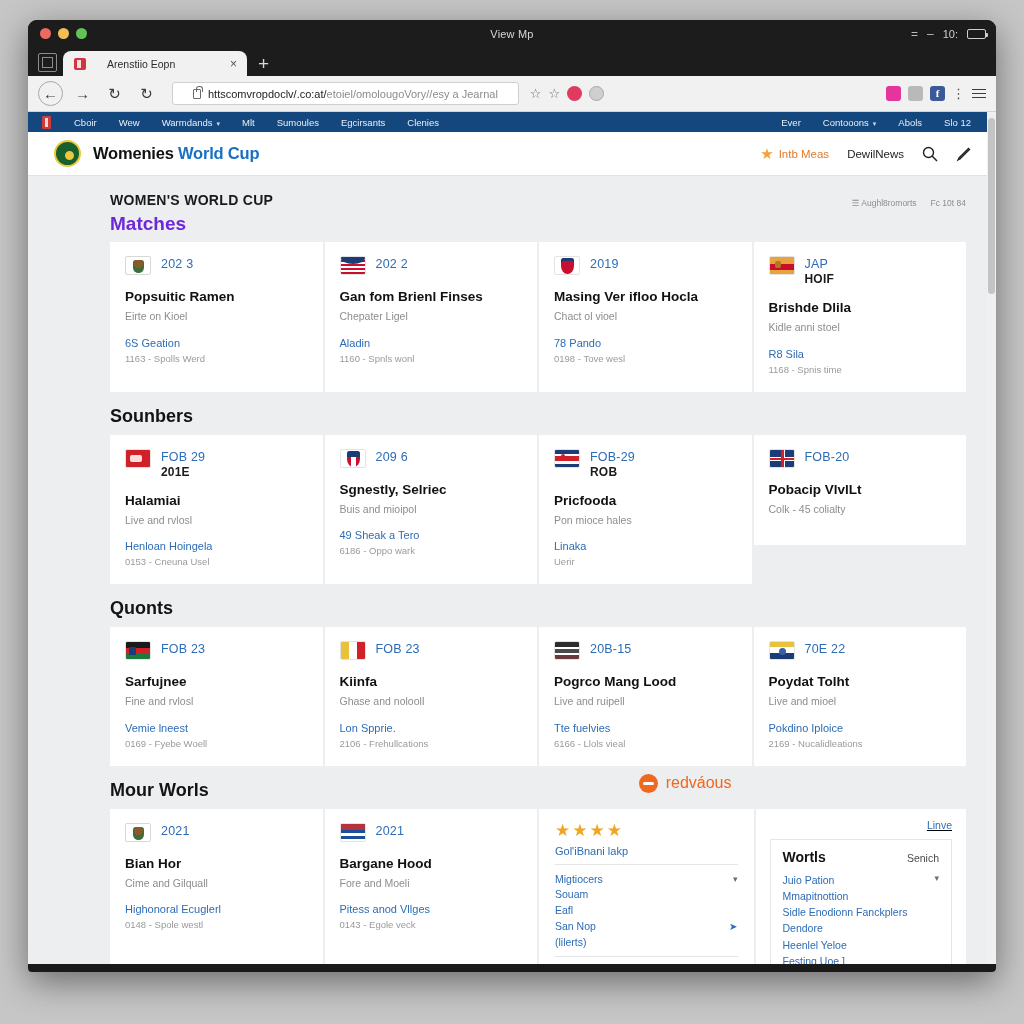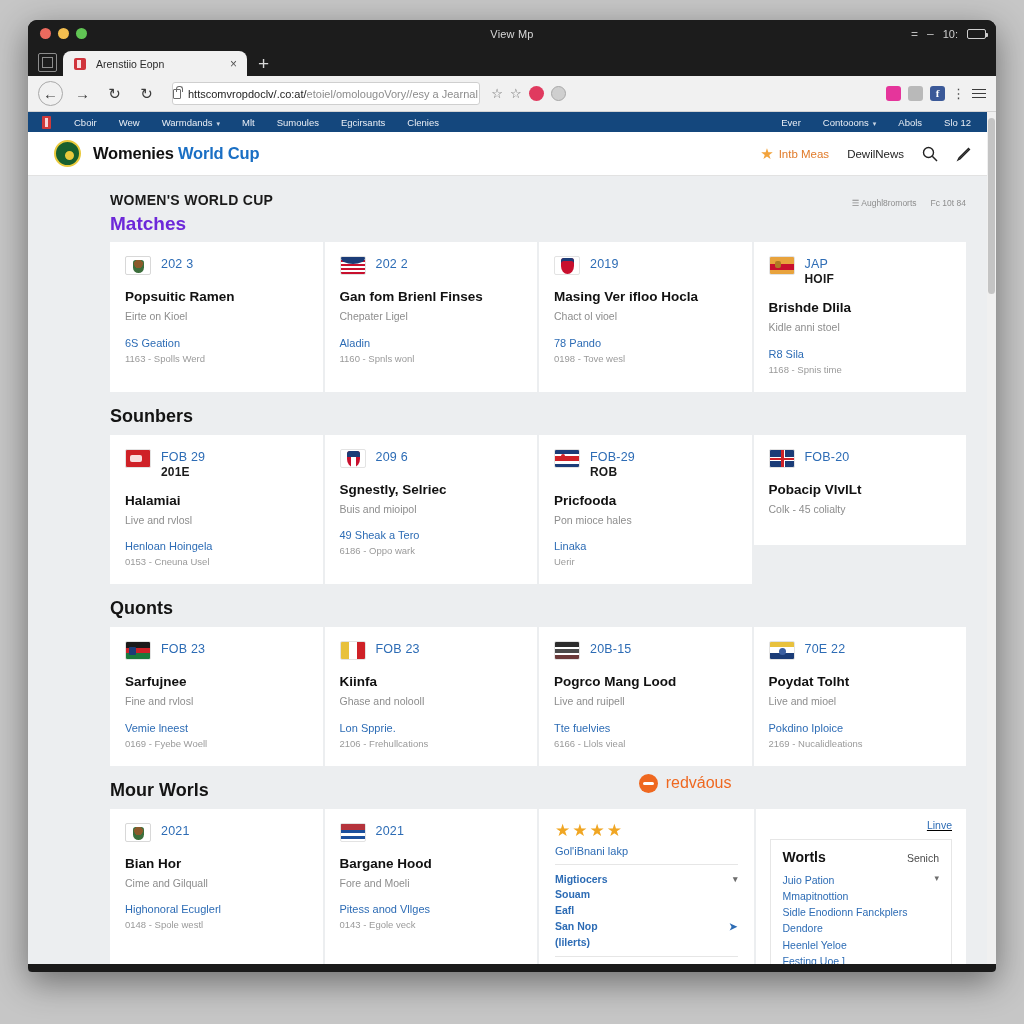--- a/index.html
+++ b/index.html
@@ -43,41 +43,41 @@
   .battery:after{content:"";position:absolute;right:-3px;top:3px;width:2px;height:4px;background:#cfcfcf;border-radius:0 1px 1px 0;}
 
   
   .tabstrip { height:29px; background:#1c1c1c; display:flex; align-items:flex-end; padding-left:8px; }
   .tablist-btn {
     width:19px; height:19px; margin:0 6px 4px 2px; border:1.5px solid #8d8d8d;
     border-radius:2px; position:relative;
   }
   .tablist-btn:after{content:"";position:absolute;left:3px;top:3px;width:9px;height:9px;border:1.5px solid #8d8d8d;}
   .tab {
-    display:flex; align-items:center; gap:10px;
+    display:flex; align-items:center; gap:21px;
     background:#f1f1f1; height:25px; border-radius:8px 8px 0 0;
     padding:0 8px 0 11px; min-width:184px; position:relative;
   }
   .tab-fav { width:12px; height:12px; background:#d0343c; border-radius:2px; position:relative; flex:none;}
   .tab-fav:after{content:"";position:absolute;left:3px;top:2px;width:4px;height:8px;background:#fff;opacity:.85;}
   .tab-title { font-size:10.5px; color:#2b2b2b; white-space:nowrap; overflow:hidden; flex:1; }
   .tab-close { font-size:12px; color:#555; line-height:1; padding:0 2px; }
   .newtab { color:#d7d7d7; font-size:19px; line-height:1; margin:0 0 3px 11px; font-weight:300;}
 
   
   .toolbar {
     height:36px; background:#f1f1f1; display:flex; align-items:center;
     padding:0 10px; gap:7px; border-bottom:1px solid #d3d3d3;
   }
   .navbtn { width:25px; height:25px; border-radius:50%; display:flex; align-items:center; justify-content:center;
             font-size:15px; color:#3b3b3b; }
   .navbtn.circled { border:1.4px solid #a9a9a9; }
   .omnibox {
     flex:1; height:23px; background:#fff; border:1px solid #cfcfcf; border-radius:3px;
-    display:flex; align-items:center; padding:0 0; gap:7px; margin:0 4px;
+    display:flex; align-items:center; padding:0 20px; gap:7px; margin:0 4px;
     max-width:500px; margin-left:6px;
   }
   .lock { width:8px; height:10px; border:1.3px solid #6b6b6b; border-radius:1px; position:relative; flex:none;}
   .lock:before{content:"";position:absolute;left:1.5px;top:-4px;width:5px;height:5px;border:1.3px solid #6b6b6b;border-bottom:none;border-radius:3px 3px 0 0;}
   .url { font-size:11px; color:#1d1d1d; white-space:nowrap; overflow:hidden; }
   .url .dim { color:#8c8c8c; }
   .star { font-size:13px; color:#6d6d6d; }
   .ext { width:15px; height:15px; border-radius:3px; flex:none; }
   .ext.pinkcircle{border-radius:50%;background:#e03a5f;}
   .ext.graycircle{border-radius:50%;background:#cfcfcf;border:1px solid #a8a8a8;}
@@ -177,21 +177,21 @@
   .promo-ico{width:19px;height:19px;border-radius:50%;background:#ef6820;position:relative;flex:none;}
   .promo-ico:after{content:"";position:absolute;left:4px;top:8.5px;width:11px;height:2.6px;background:#fff;border-radius:2px;}
   .promo-text{font-size:16px;color:#ef6820;font-weight:500;}
 
   .panelrow{display:flex;gap:2px;padding:0 30px 0 82px;}
   .panelrow .card{padding:0;}
   .panel{background:#fff;padding:13px 16px;flex:1 1 0;min-width:0;}
   .stars{color:#f0a623;font-size:17px;letter-spacing:2px;line-height:1;margin-bottom:6px;}
   .p-link{font-size:11px;color:#2d6cb5;margin-bottom:7px;}
   .p-rule{height:1px;background:#e6e6e6;margin:6px 0 7px;}
-  .p-row{display:flex;align-items:center;font-size:10.5px;color:#2d6cb5;line-height:1.5;font-weight:bold;}
+  .p-row{display:flex;align-items:center;font-size:10.5px;color:#2d6cb5;line-height:1.5;}
   .p-row .chev{margin-left:auto;color:#6d6d6d;font-size:9px;}
   .p-row.bold{font-weight:bold;color:#151515;font-size:11.5px;padding-top:3px;}
   .p-row .arrow{margin-left:auto;color:#2d6cb5;font-size:10px;}
 
   .panel.right{background:#fff;padding:10px 14px 13px;}
   .p-top{display:flex;text-decoration:underline;}
   .p-top .lnk{margin-left:auto;font-size:10.5px;color:#2d6cb5;}
   .inner-box{border:1px solid #e6e6e6;margin-top:8px;padding:9px 12px;}
   .ib-head{display:flex;align-items:baseline;margin-bottom:7px;}
   .ib-title{font-size:14px;font-weight:bold;color:#111;}

